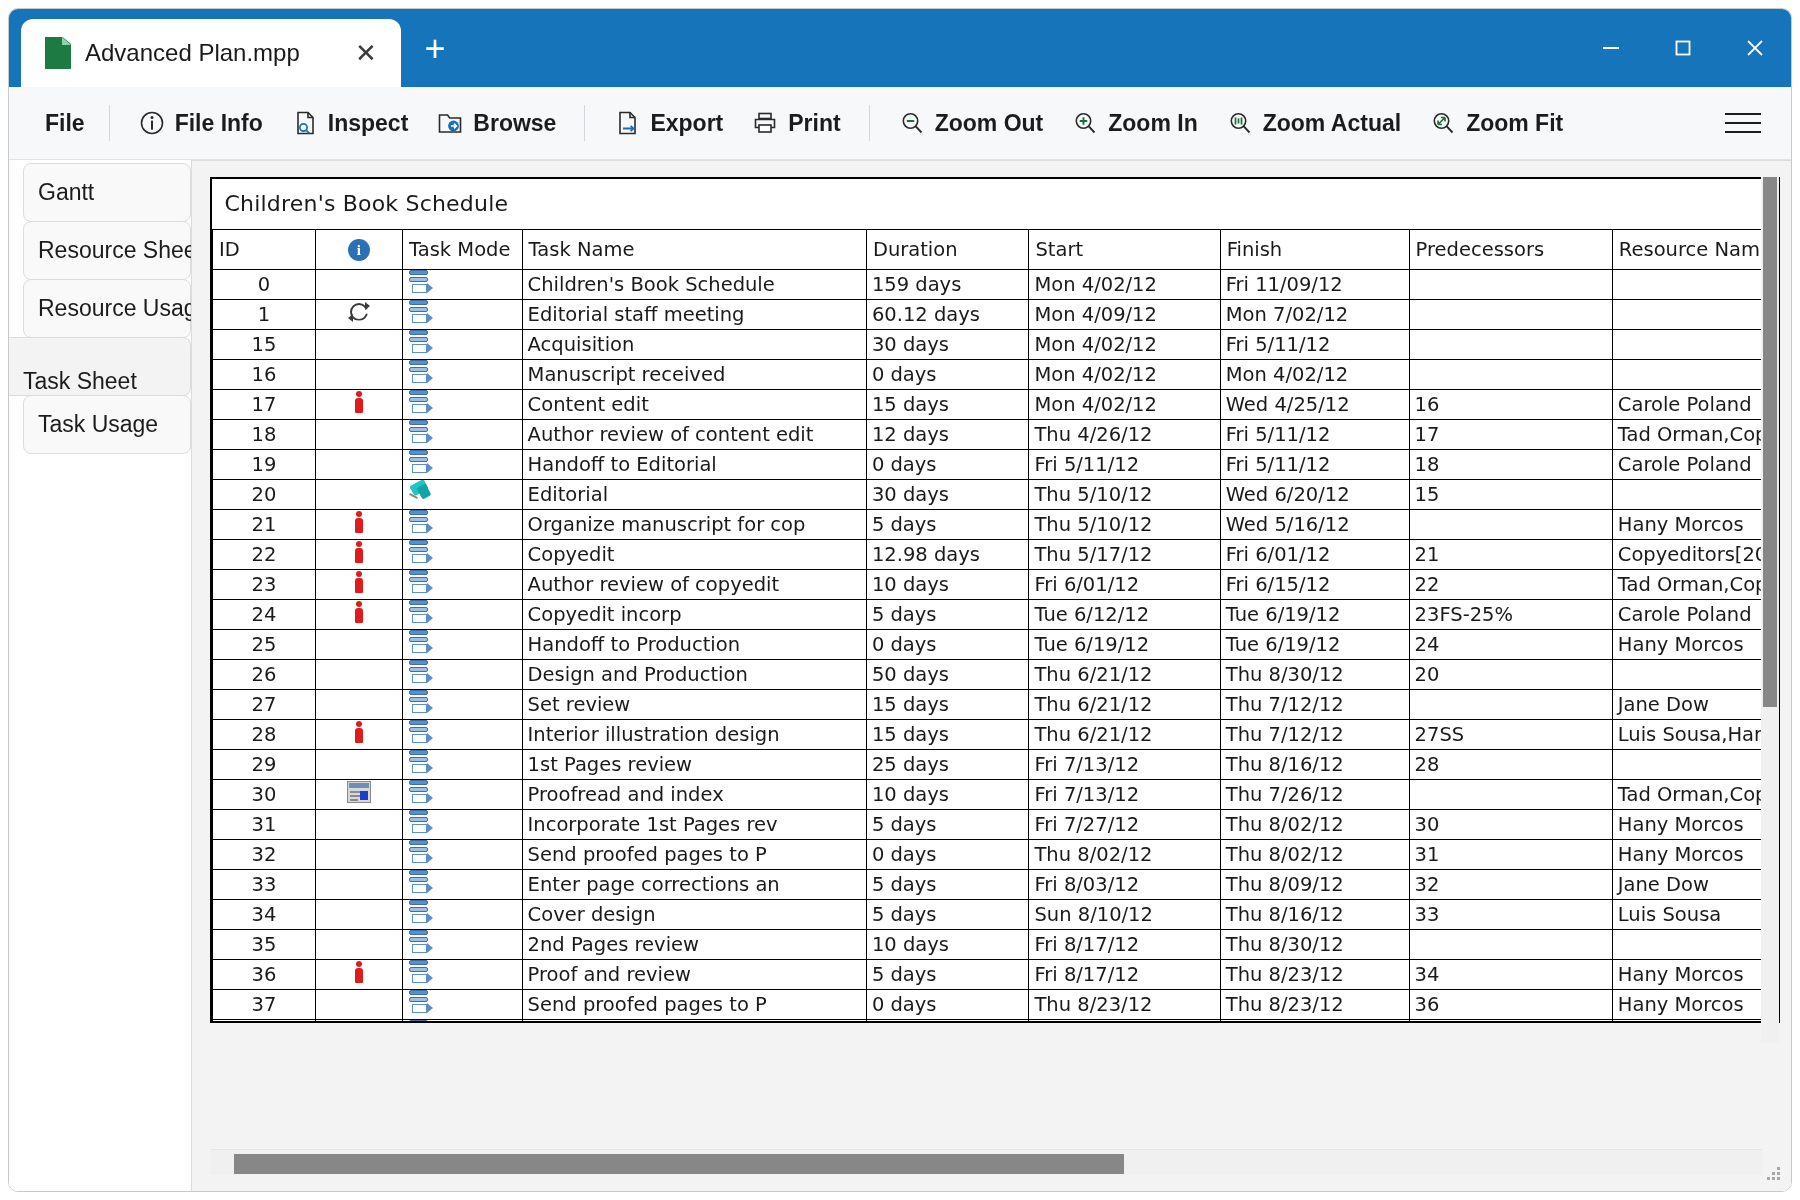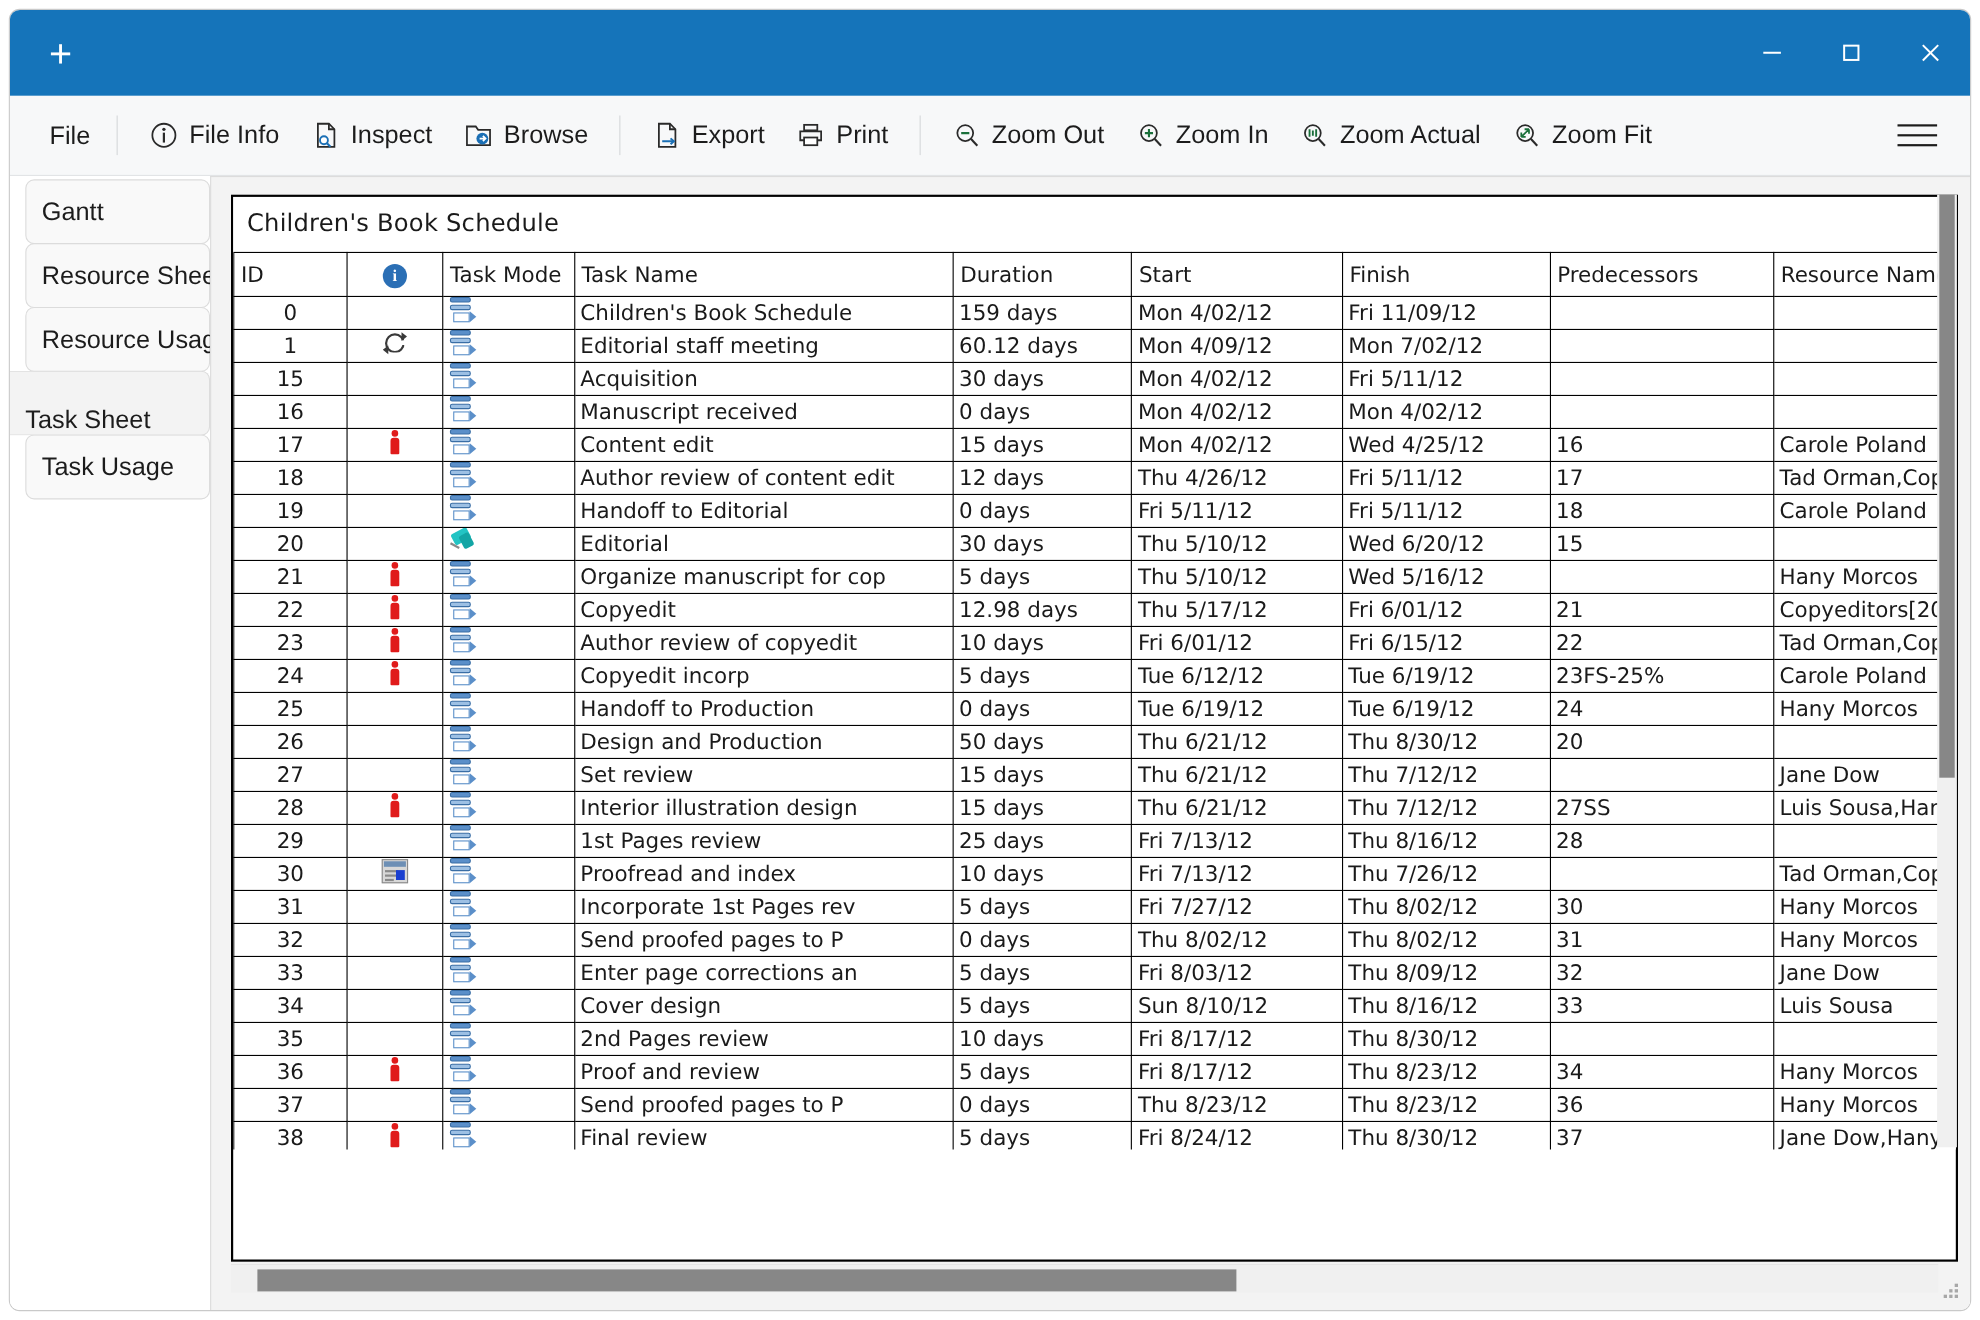--- a/index.html
+++ b/index.html
@@ -110,27 +110,28 @@
     height: 73px;
     background: #f7f8f9;
     border-bottom: 1px solid #e2e4e6;
     display: flex;
     align-items: center;
     padding: 0 20px 0 26px;
     gap: 0;
   }
   .tb-item {
     display: flex;
-    align-items: flex-start;
+    align-items: flex-end;
     gap: 9px;
     padding: 6px 14px;
     font-size: 23px;
     color: #1c1c1c;
     white-space: nowrap;
     border-radius: 4px;
+    font-weight: bold;
   }
   .tb-item.plain { padding-left: 10px; padding-right: 10px; }
   .tb-sep {
     width: 1px;
     height: 36px;
     background: #d5d7da;
     margin: 0 14px;
     flex: 0 0 1px;
   }
   .tb-spacer { flex: 1 1 auto; }
@@ -190,21 +191,21 @@
     min-width: 0;
     background: #f3f3f3;
     border-left: 1px solid #dcdcdc;
     border-top: 1px solid #dcdcdc;
     position: relative;
     padding: 16px 0 0 18px;
   }
   #sheet-viewport {
     position: relative;
     width: 1570px;
-    height: 970px;
+    height: 846px;
     overflow: hidden;
     background: #ffffff;
     border: 2px solid #000000;
   }
   #sheet-scroll-clip {
     position: absolute;
     left: 0; top: 0;
     width: 1570px;
     height: 866px;
     overflow: hidden;
@@ -353,20 +354,28 @@
     position: absolute; width: 3px; height: 3px; background: #a7a7a7;
   }
 </style>
 </head>
 <body>
 
 <div id="app-window">
 
   <div id="titlebar">
     <div id="tabstrip">
+      <div class="tab">
+        <span class="tab-doc-icon">
+          <span class="pg"></span>
+            <span class="fold"></span>
+        </span>
+        <span class="tab-title">Advanced Plan.mpp</span>
+        <span class="tab-close">✕</span>
+      </div>
       <div class="new-tab">+</div>
     </div>
 
     <div id="window-controls">
       <div class="wc">
         <svg width="26" height="26" viewBox="0 0 26 26">
             <line x1="5" y1="13" x2="21" y2="13" stroke="#fff" stroke-width="1.8"></line>
           </svg>
       </div>
       <div class="wc">

